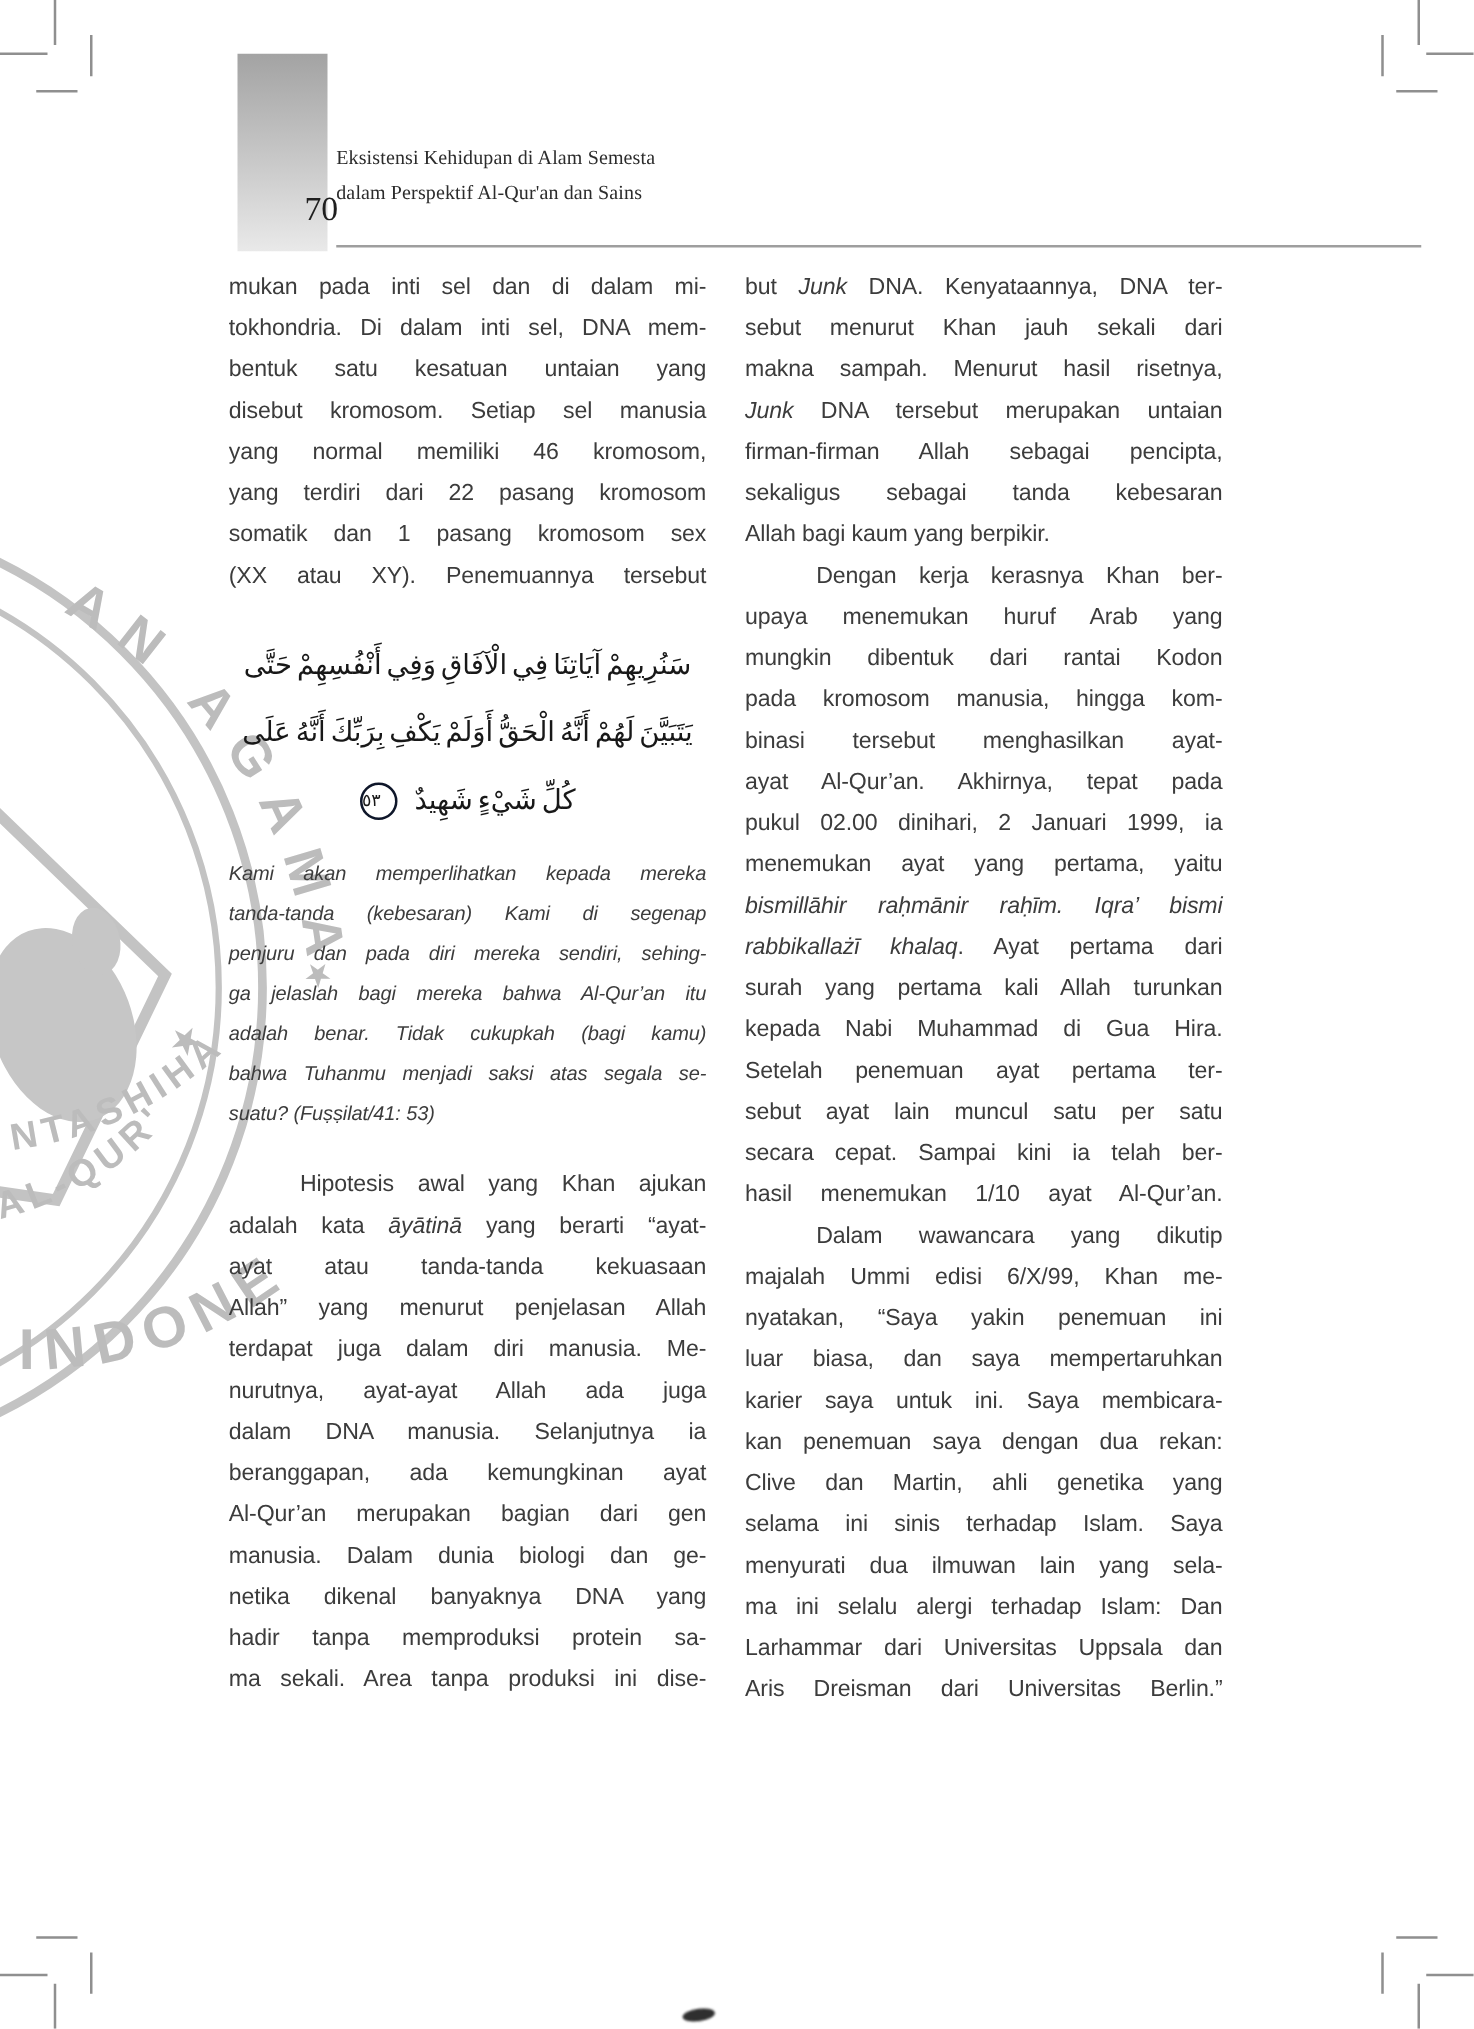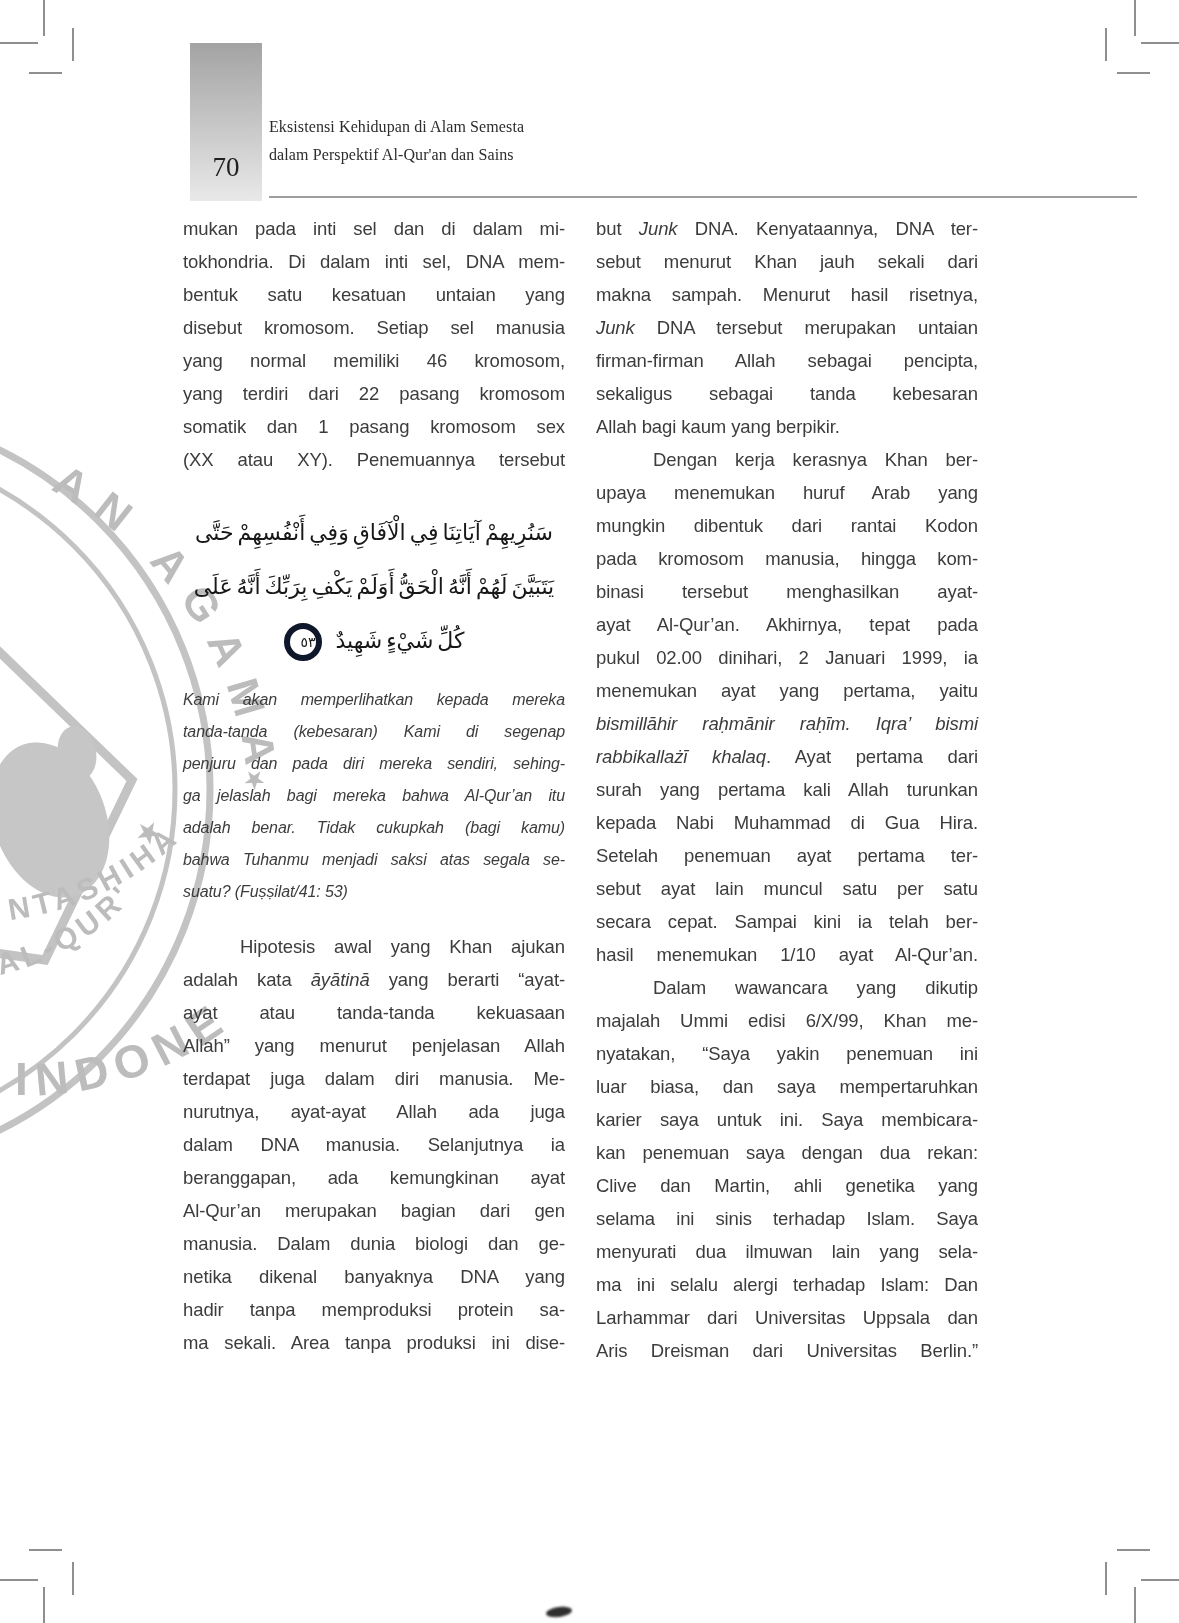--- a/index.html
+++ b/index.html
@@ -13,21 +13,21 @@
   .crop.v{width:2px;}
   .crop.h{height:2px;}
   
   .grad-bar{
     position:absolute;left:190px;top:43px;width:72px;height:158px;
     background:linear-gradient(to bottom,#a3a3a3 0%,#c9c9c9 55%,#e9e9e9 100%);
   }
   .page-num{
     position:absolute;left:190px;top:152px;width:72px;text-align:center;
     font-family:"Liberation Serif","DejaVu Serif",serif;
-    font-size:27px;color:#1f1f1f;
+    font-size:27px;color:#1f1f1f;padding-left:31px;
   }
   .header-title{
     position:absolute;left:269px;top:113px;
     font-family:"Liberation Serif","DejaVu Serif",serif;
     font-size:16px;line-height:28px;color:#2c2c2c;letter-spacing:.1px;
   }
   .header-rule{
     position:absolute;left:269px;top:196px;width:868px;height:2px;
     background:#9e9e9e;
   }
@@ -43,22 +43,22 @@
   .arabic{
     direction:rtl;text-align:center;margin-top:30px;
     font-family:"DejaVu Sans",sans-serif;
     font-size:22px;line-height:54px;color:#181818;
     word-spacing:-3px;letter-spacing:0;
   }
   .arabic-last{direction:rtl;text-align:center;
     font-family:"DejaVu Sans",sans-serif;
     font-size:22px;line-height:54px;color:#181818;word-spacing:-3px;}
   .ayah-circle{
-    display:inline-block;width:26px;height:26px;border:6px solid #0f172a;
-    border-radius:50%;font-size:14px;line-height:26px;text-align:right;
+    display:inline-block;width:26px;height:26px;border:2px solid #0f172a;
+    border-radius:50%;font-size:14px;line-height:26px;text-align:left;
     vertical-align:middle;margin-inline-start:10px;letter-spacing:0;
   }
   
   .translation{
     margin-top:16px;font-style:italic;font-size:16px;line-height:32px;
     color:#3c3c3c;
   }
   .para2-left{margin-top:22px;}
   
   .stamp{position:absolute;left:-100px;top:430px;width:430px;height:750px;z-index:1;}

